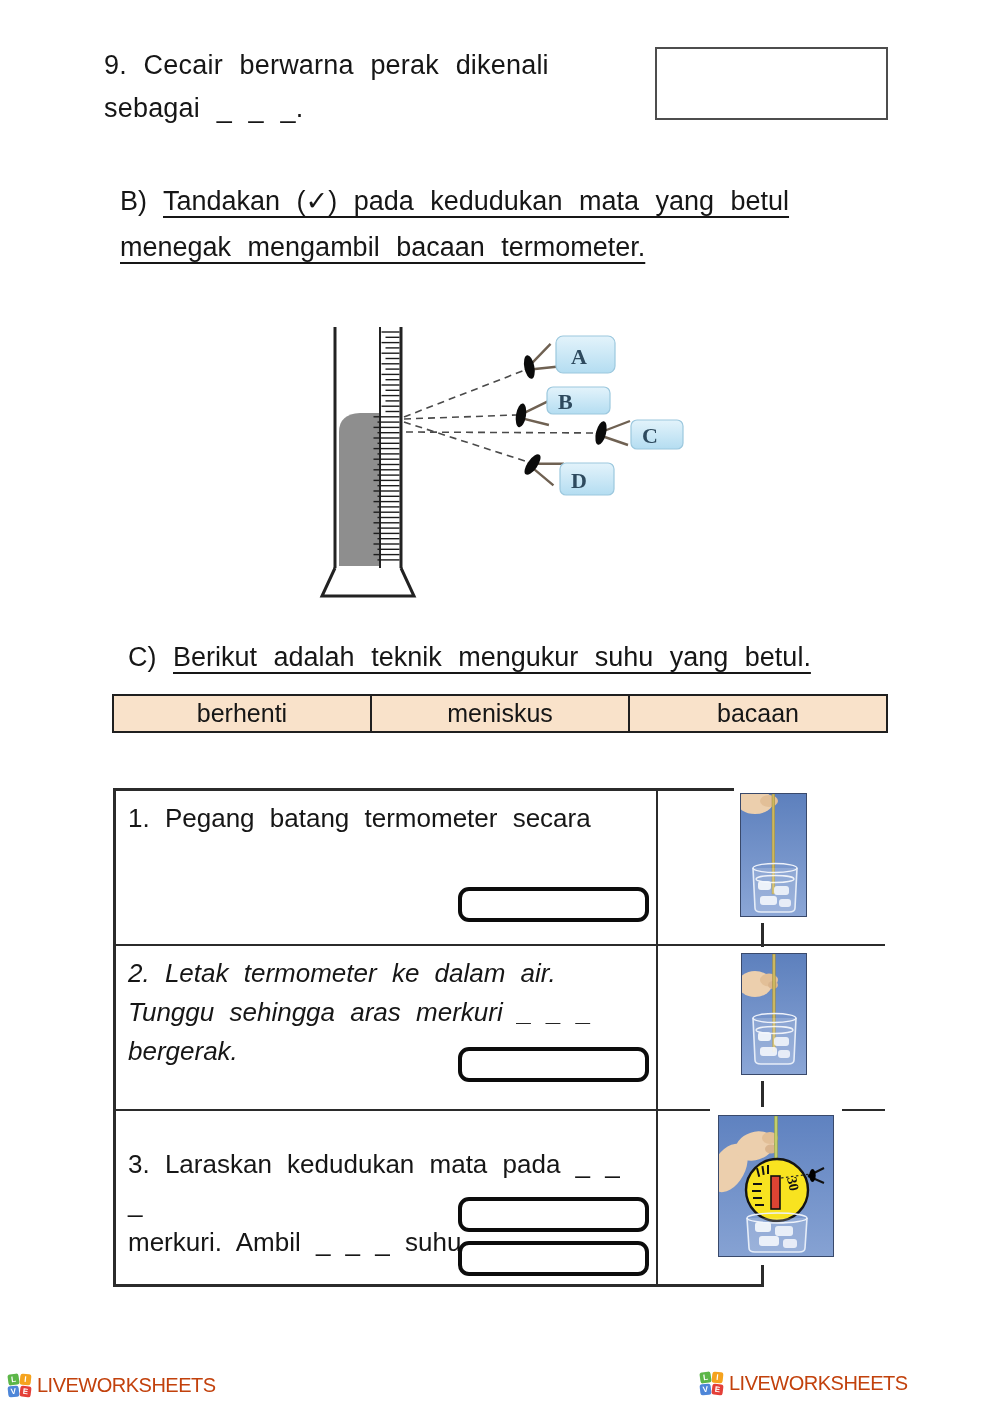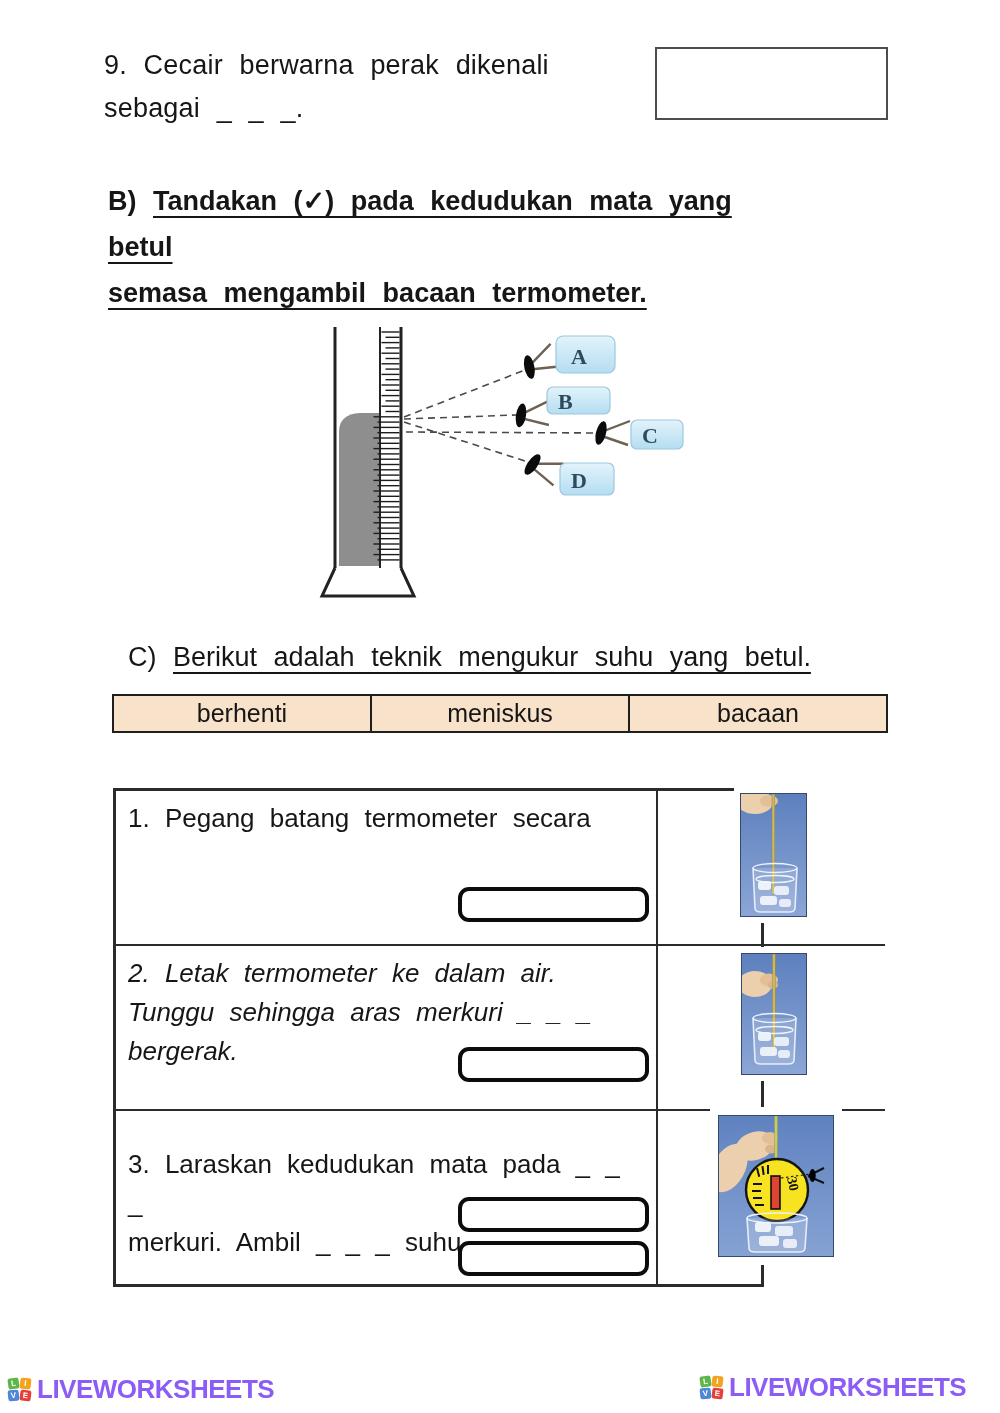--- a/index.html
+++ b/index.html
@@ -25,41 +25,41 @@
 
   
   .logo{display:flex;align-items:center;gap:6px;}
   .logo-grid{display:grid;grid-template-columns:11px 11px;grid-template-rows:11px 11px;gap:1px;}
   .logo-sq{width:11px;height:11px;border-radius:2.5px;color:#fff;font-size:8px;font-weight:bold;
            display:flex;align-items:center;justify-content:center;line-height:1;}
   .sq-l{background:#5cb648;transform:rotate(-8deg);}
   .sq-i{background:#f5a31e;transform:rotate(6deg);}
   .sq-v{background:#4e86d8;transform:rotate(-6deg);}
   .sq-e{background:#e43f38;transform:rotate(7deg);}
-  .logo-text{font-size:26px;font-weight:bold;color:#8b5cf6;letter-spacing:-0.5px;}
+  .logo-text{font-size:20px;font-weight:normal;color:#c2410c;letter-spacing:-0.5px;}
 
   svg text{font-family:"Liberation Serif",serif;}
 </style>
 </head>
 <body>
 
 <div class="page">
 
   <div class="abs wtext" style="left:104px;top:44px;width:470px;">
     <div>9. Cecair berwarna perak dikenali</div>
     <div>sebagai _ _ _.</div>
   </div>
   <div class="abs q9-box" style="left:655px;top:47px;width:229px;height:69px;"></div>
 
-  <div class="abs sec-head" style="left:108px;top:178px;width:680px;font-weight:bold;">
+  <div class="abs sec-head" style="left:120px;top:178px;width:680px;">
     <div>
       <span>B)</span>
       <span class="u">Tandakan (✓) pada kedudukan mata yang betul</span>
     </div>
-    <div class="u">semasa mengambil bacaan termometer.</div>
+    <div class="u">menegak mengambil bacaan termometer.</div>
   </div>
 
   <div class="abs" style="left:318px;top:320px;width:400px;height:290px;">
     <svg width="400" height="290" viewBox="0 0 400 290">
       <defs>
         <linearGradient id="lblGrad" x1="0" y1="0" x2="0" y2="1">
           <stop offset="0" stop-color="#e3f3fb"></stop>
           <stop offset="1" stop-color="#b4ddf1"></stop>
         </linearGradient>
         <g id="eye-shape">

